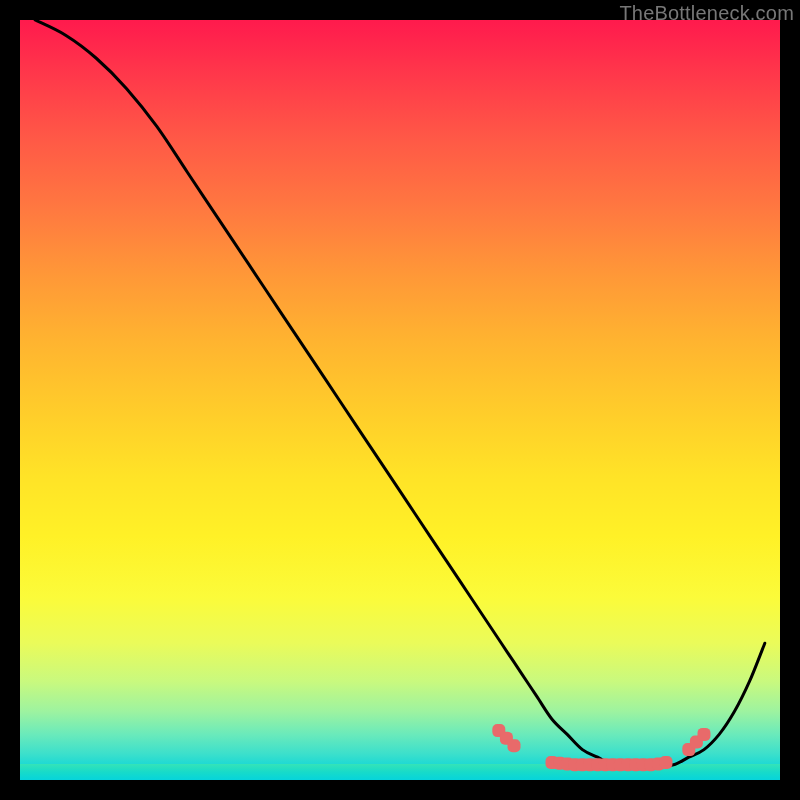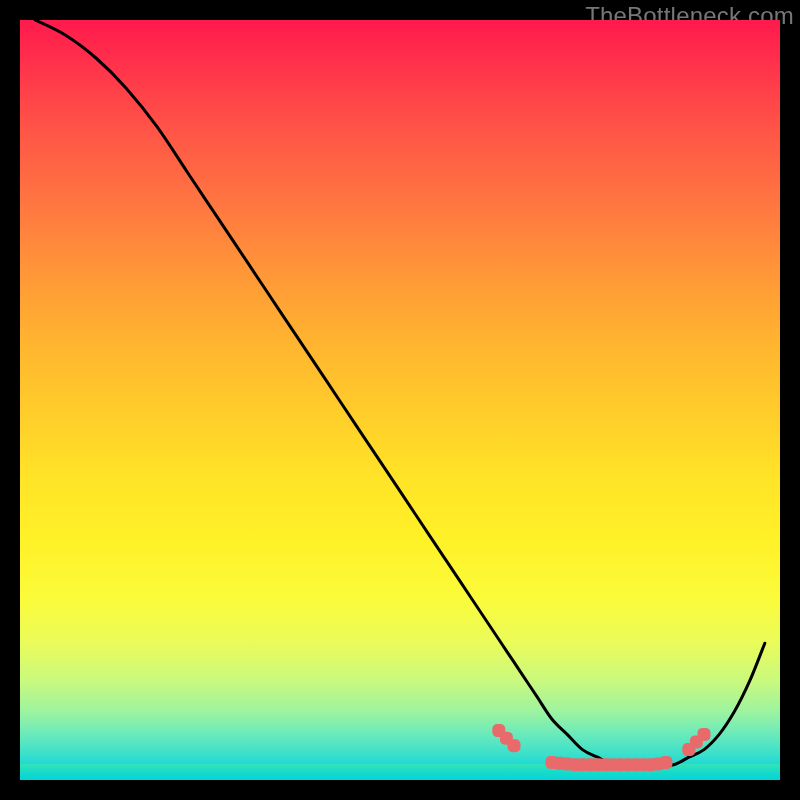--- a/index.html
+++ b/index.html
@@ -70,21 +70,21 @@
     top: 0;
     width: 760px;
     height: 760px;
     pointer-events: none;
   }
   .watermark {
     position: absolute;
     top: 2px;
     right: 6px;
     color: #777;
-    font-size: 24px;
+    font-size: 20px;
     font-weight: 500;
     letter-spacing: 0.2px;
     user-select: none;
   }
 </style>
 </head>
 <body>
 
 <div class="watermark">TheBottleneck.com</div>
 

